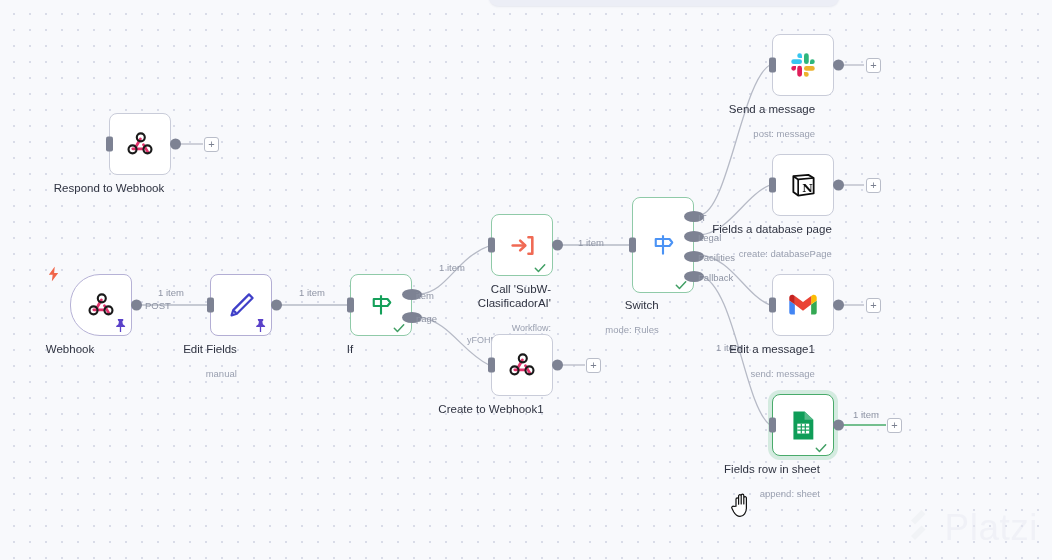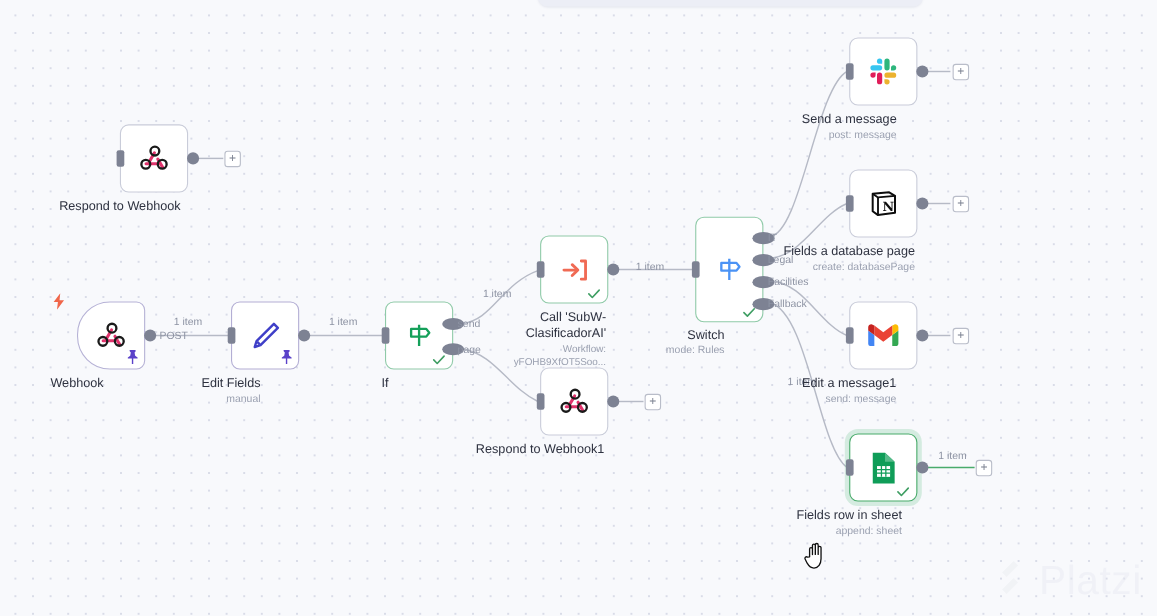--- a/index.html
+++ b/index.html
@@ -54,21 +54,21 @@
     border-color:#49ab6b;
     box-shadow:0 0 0 4px rgba(120,200,150,.28);
   }
   .node-label{
     position:absolute;left:50%;transform:translateX(-50%);
     top:68px;white-space:nowrap;text-align:right;
     font-size:11.5px;color:#2e3240;line-height:14px;
   }
   .node-label.wrap{white-space:normal;width:120px;}
   .node-sub{
-    display:block;font-size:9.5px;color:#9aa0b0;margin-top:1px;line-height:12px;
+    display:block;font-size:9.5px;color:#9aa0b0;margin-top:12px;line-height:12px;
   }
   .node-sub.mono{font-size:9px;}
   
   .port-in{
     position:absolute;left:-4px;top:50%;transform:translateY(-50%);
     width:7px;height:15px;background:#7d8293;border-radius:2px;
   }
   .port-out{
     position:absolute;right:-11px;top:50%;transform:translateY(-50%);
     width:11px;height:11px;background:#7d8293;border-radius:50%;
@@ -242,21 +242,21 @@
           <path d="M12 4.2 V19.6"></path>
           <path d="M6.2 7.2 H17.2 L19.4 10.0 L17.2 12.8 H6.2 Z"></path>
         </g>
       </svg>
       <span class="check">
         <svg width="12" height="12" viewBox="0 0 14 14">
             <path d="M1.5 7.2 L5.2 11 L12.5 3.2" fill="none" stroke="#3f9e63" stroke-width="1.7" stroke-linecap="round" stroke-linejoin="round"></path>
           </svg>
       </span>
       <span class="port-multi" style="top:14px;">
-        <span class="port-tag">send</span>
+        <span class="port-tag">item</span>
       </span>
       <span class="port-multi" style="top:37px;">
         <span class="port-tag">page</span>
       </span>
     </div>
     <div class="node-label">If</div>
   </div>
 
   <div class="node" style="left:491px;top:214px;">
     <div class="node-box green">
@@ -291,21 +291,21 @@
           <path d="M6.6 15.6 L14.1 15.6"></path>
         </g>
         <g fill="none" stroke="#1A1A1A" stroke-width="1.6">
           <circle cx="12.6" cy="7.0" r="3.0"></circle>
           <circle cx="17.6" cy="16.0" r="3.0"></circle>
           <circle cx="6.4" cy="16.0" r="3.0"></circle>
         </g>
       </svg>
       <span class="port-out"></span>
     </div>
-    <div class="node-label">Respond to Webhook1</div>
+    <div class="node-label">Create to Webhook1</div>
   </div>
   <div class="plus-btn" style="left:586px;top:358px;">
       <span>+</span>
     </div>
 
   <div class="node" style="left:632px;top:197px;">
     <div class="node-box green" style="height:96px;">
       <span class="port-in"></span>
       <svg width="30" height="30" viewBox="0 0 24 24">
         <g fill="none" stroke="#4b93f5" stroke-width="1.7" stroke-linejoin="round">

